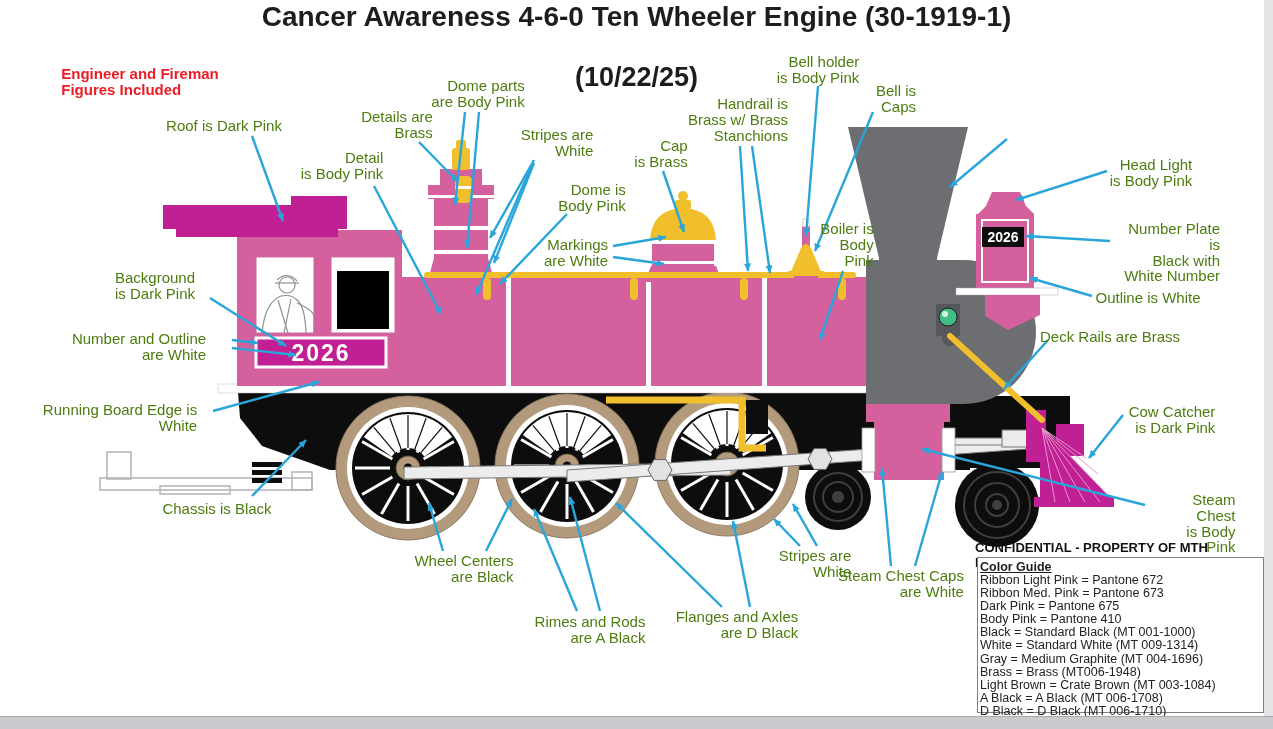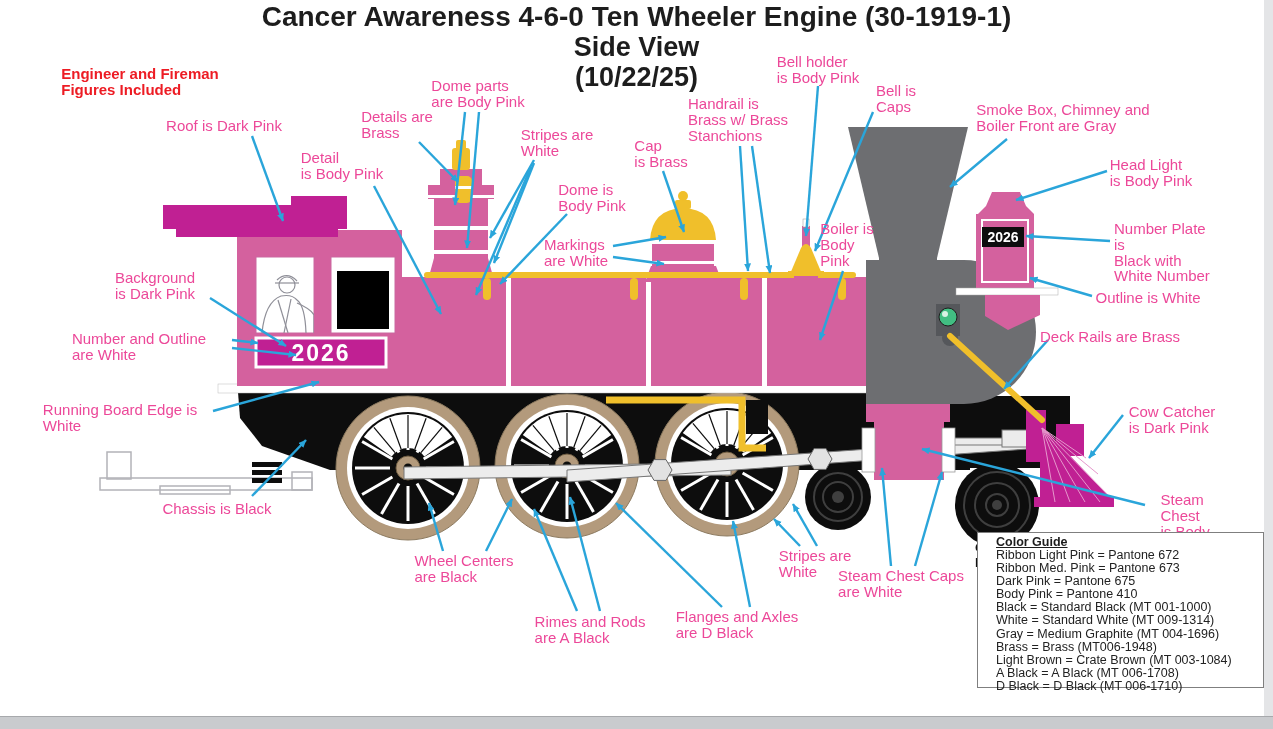--- a/index.html
+++ b/index.html
@@ -3,27 +3,27 @@
 <meta charset="utf-8">
 <style>
   html,body{margin:0;padding:0;background:#fff}
   .stage{position:relative;width:1273px;height:729px;background:#fff;overflow:hidden;
          font-family:"Liberation Sans",sans-serif}
   .stage svg{position:absolute;left:0;top:0}
   .title-line{position:absolute;left:0;width:1273px;text-align:center;font-weight:bold;color:#1d1d1d}
   .t1{top:1px;font-size:28px}
   .t2{top:32px;font-size:27px}
   .t3{top:62px;font-size:27px}
-  .callout{position:absolute;transform:translateX(-50%);text-align:left;font-size:15px;
-           line-height:1.05;color:#ec4899;white-space:pre-line}
+  .callout{position:absolute;transform:translateX(-50%);text-align:right;font-size:15px;
+           line-height:1.05;color:#4d7c0f;white-space:pre-line}
   .note{position:absolute;transform:translateX(-50%);text-align:left;font-size:15px;font-weight:bold;
         line-height:1.07;color:#ed1c24;white-space:pre-line}
   .confidential{position:absolute;left:975px;top:540px;width:300px;font-size:13px;font-weight:bold;color:#111}
-  .cguide{position:absolute;left:977px;top:532px;width:287px;height:156px;border:1.5px solid #7f7f7f;
-          background:#fff;padding:2px 0 0 18px;box-sizing:border-box}
+  .cguide{position:absolute;left:977px;top:557px;width:287px;height:156px;border:1.5px solid #7f7f7f;
+          background:#fff;padding:2px 0 0 2px;box-sizing:border-box}
   .cguide .cg-title{font-size:12.5px;font-weight:bold;text-decoration:underline;color:#1c1c1c}
   .cguide .cg-row{font-size:12.5px;line-height:13.1px;color:#222}
   .bottom-bar{position:absolute;left:0;top:716px;width:1273px;height:13px;background:#c9cbce;border-top:1px solid #a7a9ac}
   .right-strip{position:absolute;left:1264px;top:0;width:9px;height:716px;background:#e4e5e7}
   svg text{font-family:"Liberation Sans",sans-serif}
 </style>
 </head>
 <body>
 
 <div class="stage">
@@ -270,21 +270,20 @@
       <line x1="577" y1="611" x2="534" y2="509" marker-end="url(#ah)"></line>
       <line x1="600" y1="611" x2="570" y2="497" marker-end="url(#ah)"></line>
       <line x1="722" y1="607" x2="616" y2="503" marker-end="url(#ah)"></line>
       <line x1="750" y1="607" x2="733" y2="521" marker-end="url(#ah)"></line>
       <line x1="800" y1="546" x2="774" y2="519" marker-end="url(#ah)"></line>
       <line x1="817" y1="546" x2="793" y2="504" marker-end="url(#ah)"></line>
     </g>
   </svg>
 
   <div class="title-line t1">Cancer Awareness 4-6-0 Ten Wheeler Engine (30-1919-1)</div>
-  <div class="title-line t2">Side View</div>
   <div class="title-line t3">(10/22/25)</div>
 
   <div class="note" style="left:140px;top:66px">Engineer and Fireman
 Figures Included</div>
 
   <div class="callout" style="left:224px;top:118px">Roof is Dark Pink</div>
   <div class="callout" style="left:342px;top:150px">Detail
 is Body Pink</div>
   <div class="callout" style="left:397px;top:109px">Details are
 Brass</div>
@@ -298,22 +297,20 @@
 is Brass</div>
   <div class="callout" style="left:576px;top:237px">Markings
 are White</div>
   <div class="callout" style="left:738px;top:96px">Handrail is
 Brass w/ Brass
 Stanchions</div>
   <div class="callout" style="left:818px;top:54px">Bell holder
 is Body Pink</div>
   <div class="callout" style="left:896px;top:83px">Bell is
 Caps</div>
-  <div class="callout" style="left:1063px;top:102px">Smoke Box, Chimney and
-Boiler Front are Gray</div>
   <div class="callout" style="left:1151px;top:157px">Head Light
 is Body Pink</div>
   <div class="callout" style="left:847px;top:221px">Boiler is
 Body
 Pink</div>
   <div class="callout" style="left:1167px;top:221px">Number Plate is
 Black with
 White Number</div>
   <div class="callout" style="left:1148px;top:290px">Outline is White</div>
   <div class="callout" style="left:1110px;top:329px">Deck Rails are Brass</div>

